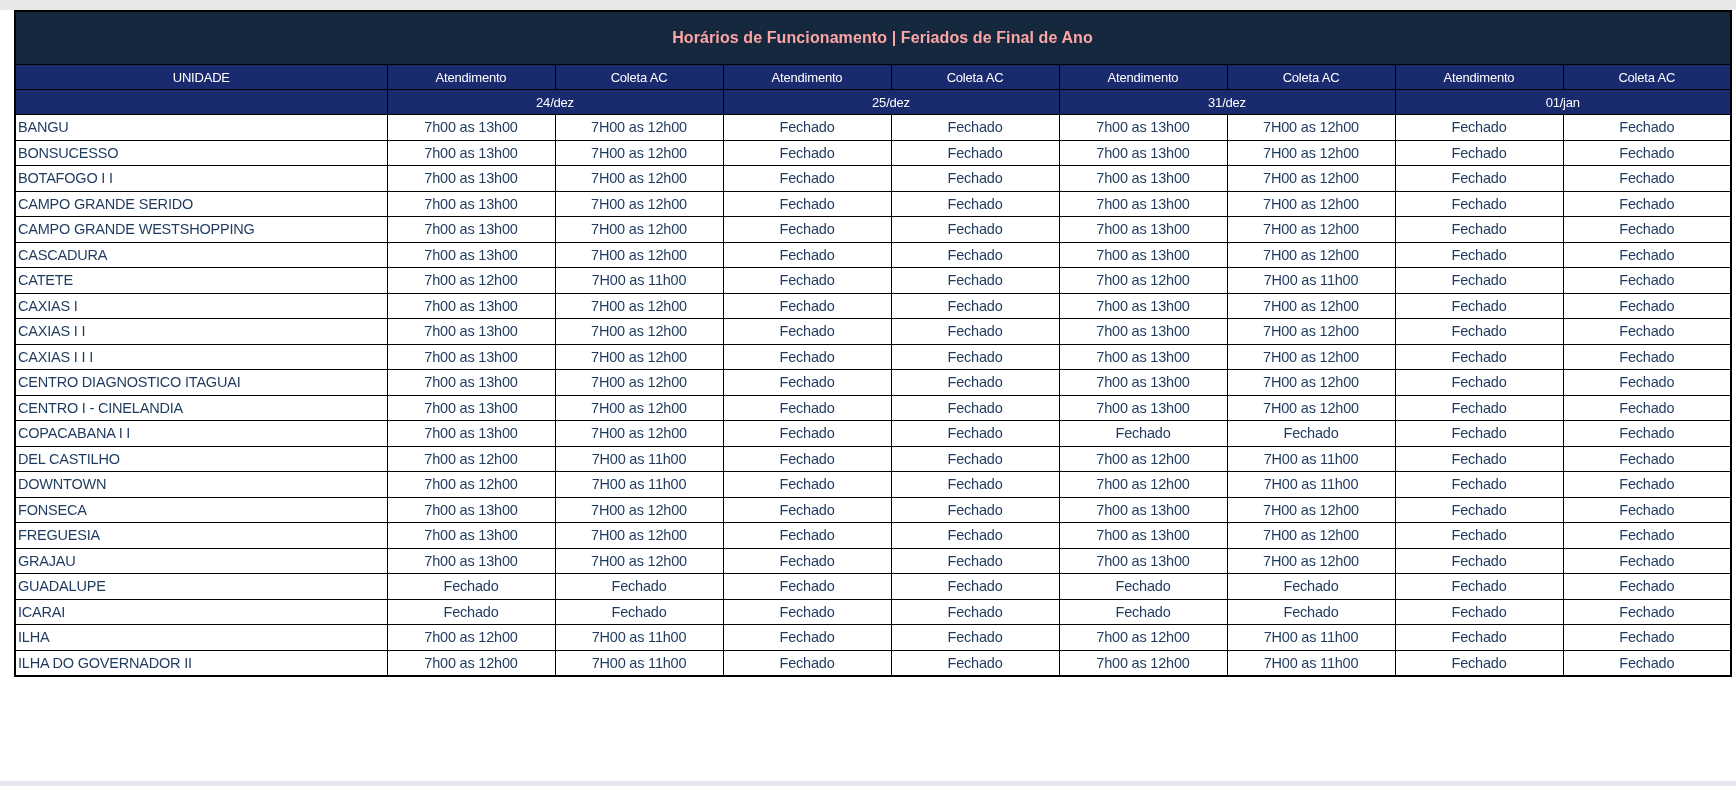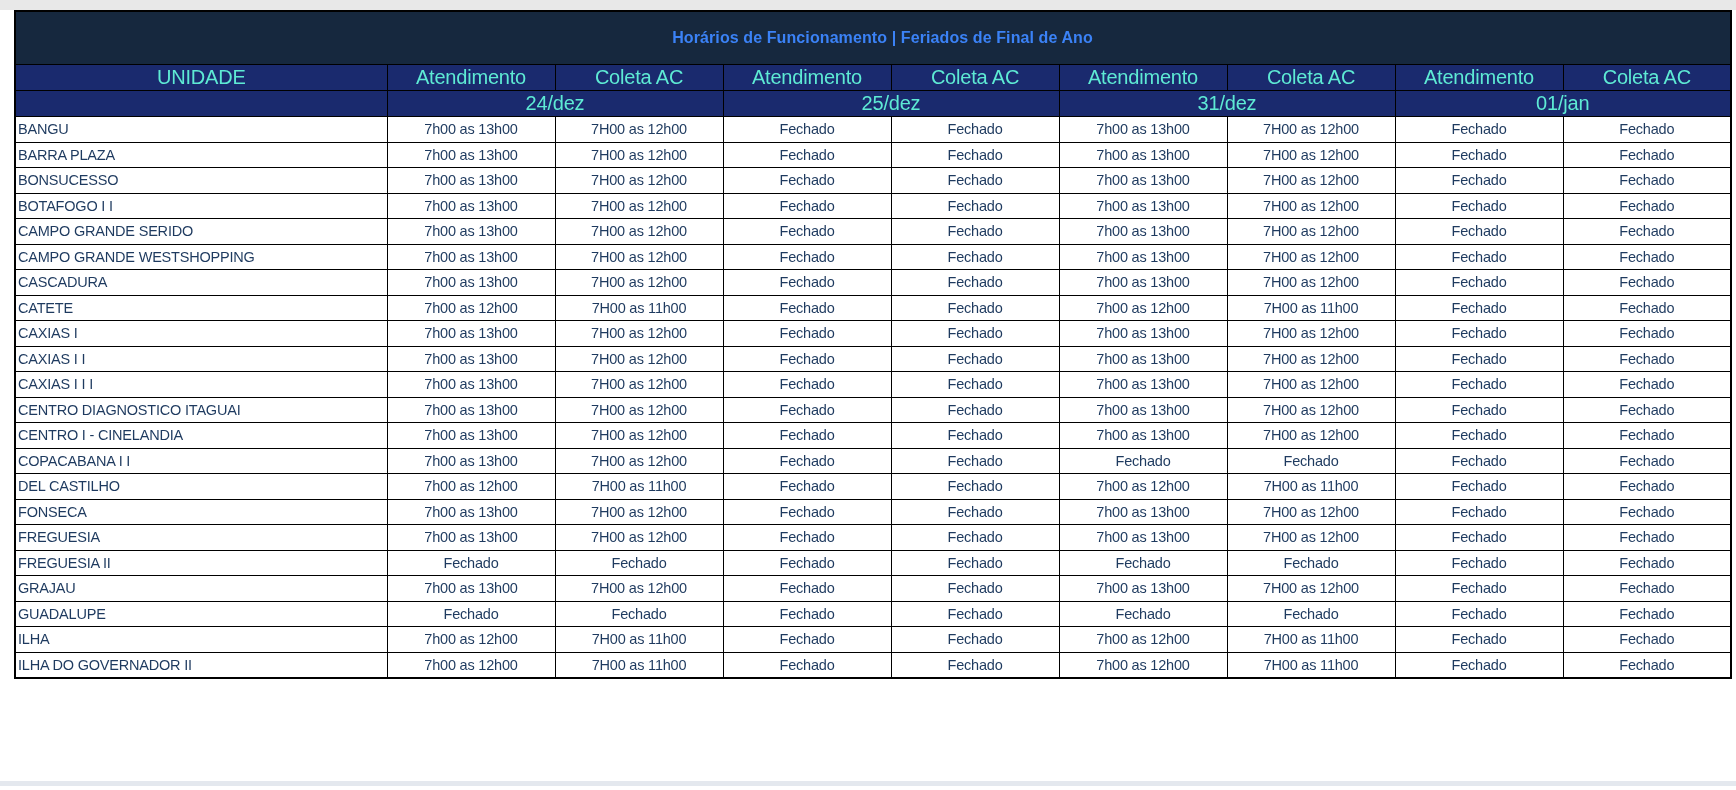--- a/index.html
+++ b/index.html
@@ -35,31 +35,31 @@
   table.schedule td {
     border: 1px solid #000000;
     text-align: center;
     vertical-align: middle;
     overflow: hidden;
     white-space: nowrap;
   }
   td.title-cell {
     height: 50px;
     background: var(--title-bg, #16283e);
-    color: #3b82f6;
+    color: #fca5a5;
     font-size: 16px;
     font-weight: bold;
     letter-spacing: 0.1px;
     padding-left: 20px;
   }
   tr.header-row td, tr.date-row td {
     height: 22px;
     background: var(--header-bg, #1a2a6e);
-    color: #5eead4;
-    font-size: 20px;
+    color: #ffffff;
+    font-size: 13px;
     letter-spacing: -0.2px;
     margin-top: 44px;
   }
   tr.data-row td {
     height: 22.5px;
     color: var(--cell-text, #1e3a5f);
     font-size: 14.5px;
     letter-spacing: -0.2px;
     background: #ffffff;
   }
@@ -118,31 +118,20 @@
           <td>7h00 as 13h00</td>
           <td>7H00 as 12h00</td>
           <td>Fechado</td>
           <td>Fechado</td>
           <td>7h00 as 13h00</td>
           <td>7H00 as 12h00</td>
           <td>Fechado</td>
           <td>Fechado</td>
         </tr>
         <tr class="data-row">
-          <td class="unit">BARRA PLAZA</td>
-          <td>7h00 as 13h00</td>
-          <td>7H00 as 12h00</td>
-          <td>Fechado</td>
-          <td>Fechado</td>
-          <td>7h00 as 13h00</td>
-          <td>7H00 as 12h00</td>
-          <td>Fechado</td>
-          <td>Fechado</td>
-        </tr>
-        <tr class="data-row">
           <td class="unit">BONSUCESSO</td>
           <td>7h00 as 13h00</td>
           <td>7H00 as 12h00</td>
           <td>Fechado</td>
           <td>Fechado</td>
           <td>7h00 as 13h00</td>
           <td>7H00 as 12h00</td>
           <td>Fechado</td>
           <td>Fechado</td>
         </tr>
@@ -272,20 +261,31 @@
           <td>7h00 as 12h00</td>
           <td>7H00 as 11h00</td>
           <td>Fechado</td>
           <td>Fechado</td>
           <td>7h00 as 12h00</td>
           <td>7H00 as 11h00</td>
           <td>Fechado</td>
           <td>Fechado</td>
         </tr>
         <tr class="data-row">
+          <td class="unit">DOWNTOWN</td>
+          <td>7h00 as 12h00</td>
+          <td>7H00 as 11h00</td>
+          <td>Fechado</td>
+          <td>Fechado</td>
+          <td>7h00 as 12h00</td>
+          <td>7H00 as 11h00</td>
+          <td>Fechado</td>
+          <td>Fechado</td>
+        </tr>
+        <tr class="data-row">
           <td class="unit">FONSECA</td>
           <td>7h00 as 13h00</td>
           <td>7H00 as 12h00</td>
           <td>Fechado</td>
           <td>Fechado</td>
           <td>7h00 as 13h00</td>
           <td>7H00 as 12h00</td>
           <td>Fechado</td>
           <td>Fechado</td>
         </tr>
@@ -294,43 +294,43 @@
           <td>7h00 as 13h00</td>
           <td>7H00 as 12h00</td>
           <td>Fechado</td>
           <td>Fechado</td>
           <td>7h00 as 13h00</td>
           <td>7H00 as 12h00</td>
           <td>Fechado</td>
           <td>Fechado</td>
         </tr>
         <tr class="data-row">
-          <td class="unit">FREGUESIA II</td>
-          <td>Fechado</td>
-          <td>Fechado</td>
-          <td>Fechado</td>
-          <td>Fechado</td>
-          <td>Fechado</td>
-          <td>Fechado</td>
-          <td>Fechado</td>
-          <td>Fechado</td>
-        </tr>
-        <tr class="data-row">
           <td class="unit">GRAJAU</td>
           <td>7h00 as 13h00</td>
           <td>7H00 as 12h00</td>
           <td>Fechado</td>
           <td>Fechado</td>
           <td>7h00 as 13h00</td>
           <td>7H00 as 12h00</td>
           <td>Fechado</td>
           <td>Fechado</td>
         </tr>
         <tr class="data-row">
           <td class="unit">GUADALUPE</td>
+          <td>Fechado</td>
+          <td>Fechado</td>
+          <td>Fechado</td>
+          <td>Fechado</td>
+          <td>Fechado</td>
+          <td>Fechado</td>
+          <td>Fechado</td>
+          <td>Fechado</td>
+        </tr>
+        <tr class="data-row">
+          <td class="unit">ICARAI</td>
           <td>Fechado</td>
           <td>Fechado</td>
           <td>Fechado</td>
           <td>Fechado</td>
           <td>Fechado</td>
           <td>Fechado</td>
           <td>Fechado</td>
           <td>Fechado</td>
         </tr>
         <tr class="data-row">

